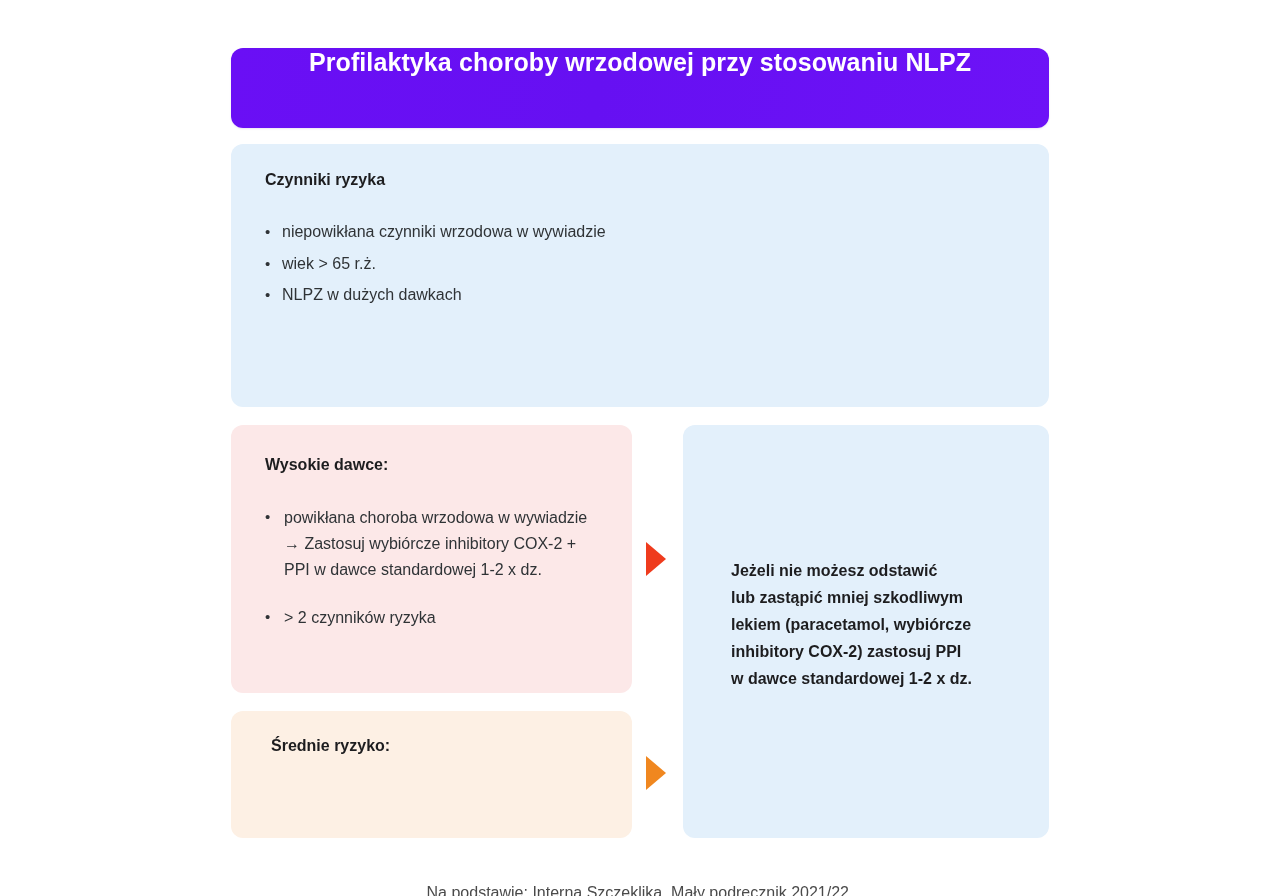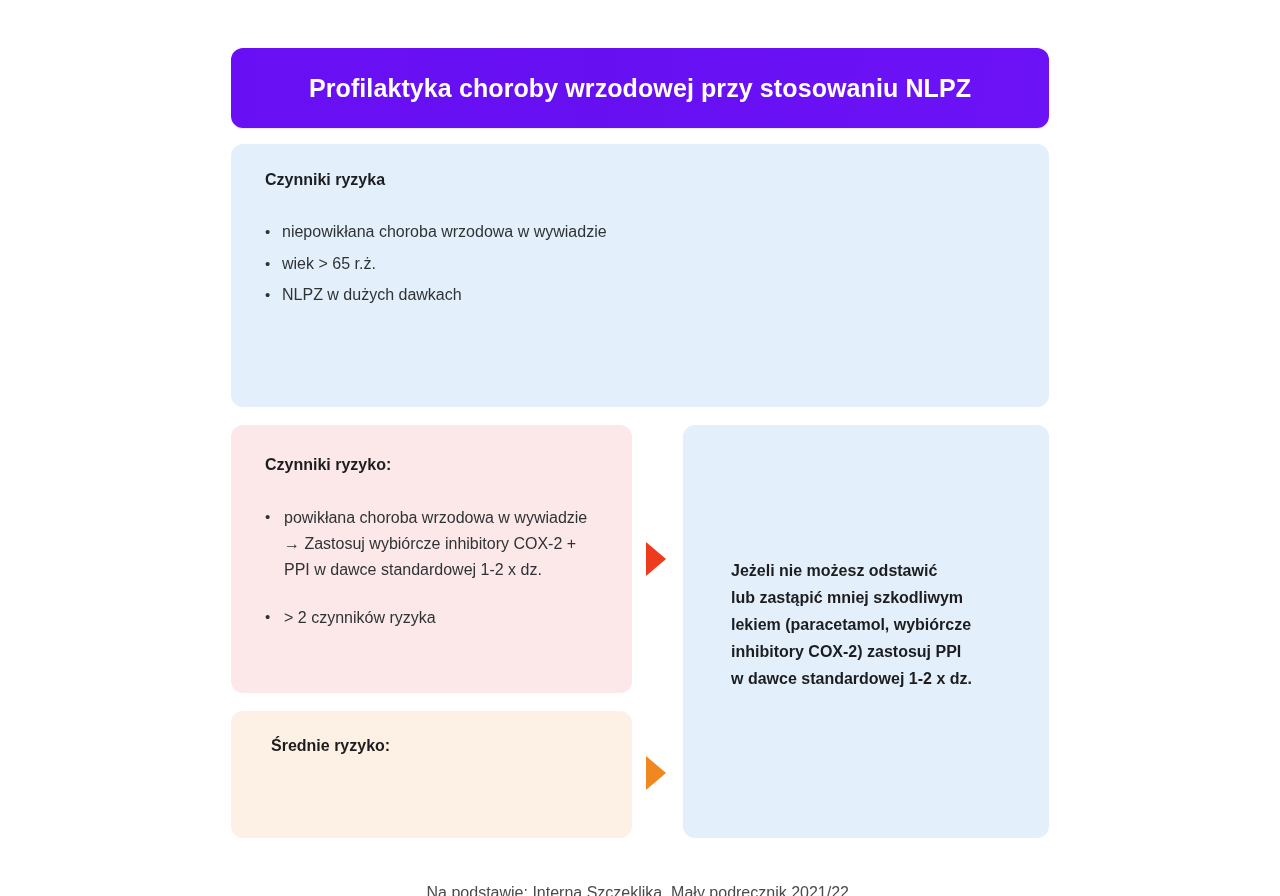--- a/index.html
+++ b/index.html
@@ -23,21 +23,21 @@
     padding-top: 48px;
     box-sizing: border-box;
   }
 
   
   .header-banner {
     height: 80px;
     border-radius: 12px;
     background: linear-gradient(100deg, #6a0ff5 0%, #6610f2 45%, #6d12f7 100%);
     display: flex;
-    align-items: center;
+    align-items: flex-start;
     justify-content: center;
     box-shadow: 0 1px 2px rgba(60, 0, 150, 0.10);
   }
   .header-title {
     color: #ffffff;
     font-size: 25px;
     font-weight: bold;
     letter-spacing: 0.1px;
     text-align: center;
     padding: 0 20px;
@@ -182,32 +182,32 @@
 
 <div class="infographic">
 
   <div class="header-banner">
     <div class="header-title">Profilaktyka choroby wrzodowej przy stosowaniu NLPZ</div>
   </div>
 
   <div class="card card-blue risk-factors">
     <div class="card-heading">Czynniki ryzyka</div>
     <ul class="bullet-list">
-      <li class="bullet-item">niepowikłana choroba wrzodowa w wywiadzie</li>
+      <li class="bullet-item">niepowikłana czynniki wrzodowa w wywiadzie</li>
       <li class="bullet-item">wiek &gt; 65 r.ż.</li>
       <li class="bullet-item">NLPZ w dużych dawkach</li>
     </ul>
   </div>
 
   <div class="columns">
 
     <div class="col-left">
 
       <div class="card card-pink high-risk">
-        <div class="card-heading">Czynniki ryzyko:</div>
+        <div class="card-heading">Wysokie dawce:</div>
         <ul class="bullet-list">
           <li class="bullet-item">powikłana choroba wrzodowa w wywiadzie → Zastosuj wybiórcze inhibitory COX-2 + PPI w dawce standardowej 1-2 x dz.</li>
           <li class="bullet-item">&gt; 2 czynników ryzyka</li>
         </ul>
       </div>
 
       <div class="card card-peach medium-risk">
         <div class="card-heading">Średnie ryzyko:</div>
       </div>
 

